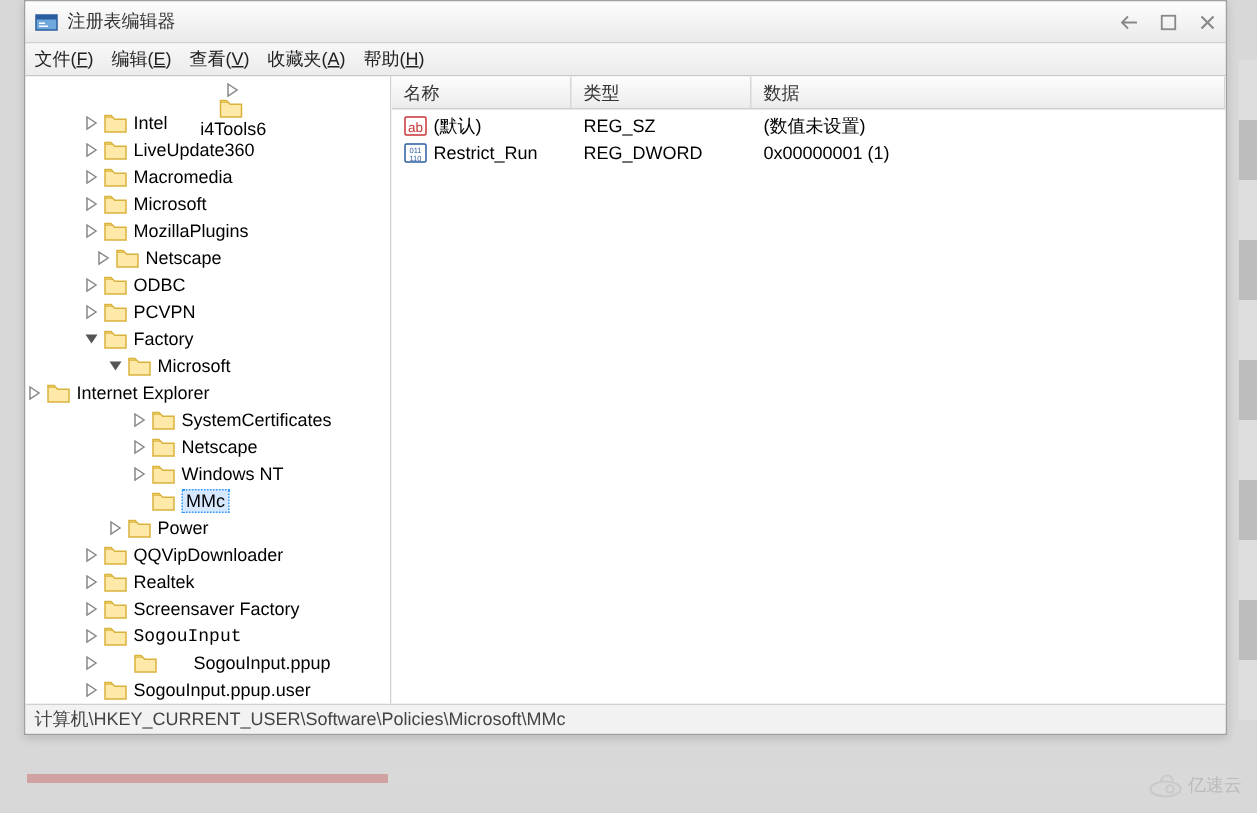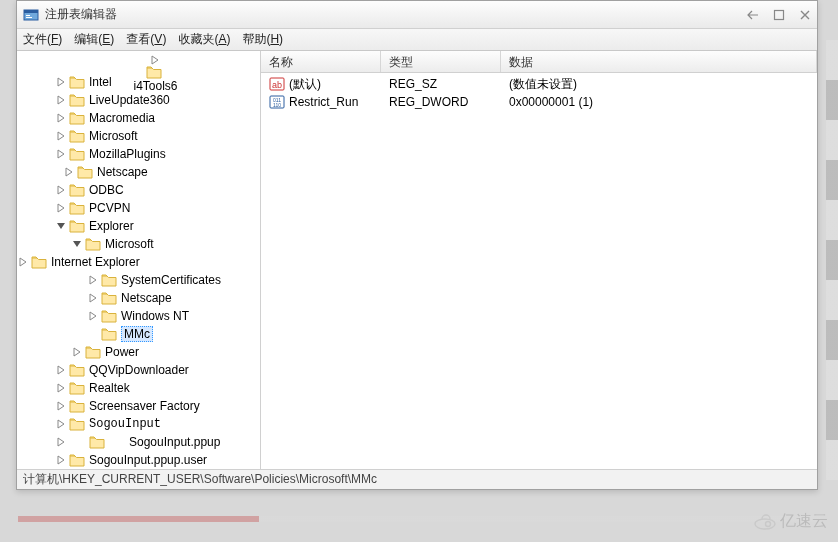--- a/index.html
+++ b/index.html
@@ -26,21 +26,21 @@
     .tree-row .label { color: #000; }
     .list-header { display: flex; height: 22px; background: linear-gradient(#fdfdfd,#ececec); border-bottom: 1px solid #d0d0d0; }
     .list-header > div { border-right: 1px solid #d6d6d6; padding: 3px 8px; color: #333; }
     .col-name { width: 120px; }
     .col-type { width: 120px; }
     .col-data { flex: 1; }
     .list-body { padding: 2px 0; }
     .list-row { display: flex; height: 18px; align-items: center; }
     .list-row > div { padding: 0 8px; display: flex; align-items: center; gap: 4px; }
     .val-icon { width: 16px; height: 16px; flex-shrink: 0; }
-    .watermark { position: absolute; right: 10px; bottom: 10px; color: #bbb; font-size: 16px; display: flex; align-items: center; gap: 4px; }
+    .watermark { position: absolute; right: 10px; bottom: 10px; color: #bbb; font-size: 12px; display: flex; align-items: center; gap: 4px; }
     .watermark svg { opacity: 0.5; }
     .bg-decor { position: absolute; right: 0; top: 40px; width: 12px; height: 440px; background: repeating-linear-gradient(#fff, #fff 40px, #222 40px, #222 80px); opacity: 0.15; }
     .progress-strip { position: absolute; left: 18px; bottom: 20px; right: 18px; height: 6px; background: linear-gradient(to right, #b00 0%, #b00 30%, #ddd 30%, #ddd 100%); opacity: 0.25; }
   </style>
 </head>
 <body>
 
 <div class="bg-decor"></div>
 <div class="progress-strip"></div>
 
@@ -216,21 +216,21 @@
             <div class="tree-row" style="padding-left: 38px;">
               <span class="expander">
                 <svg width="10" height="10" viewBox="0 0 10 10">
                   <path d="M1 2 L9 2 L5 8 Z" fill="#555"></path>
                 </svg>
               </span>
               <svg class="folder-icon" viewBox="0 0 16 14">
                 <path d="M1 3 L6 3 L7.5 4.5 L15 4.5 L15 13 L1 13 Z" fill="#ffe9a8" stroke="#d9b23c"></path>
                 <path d="M1 3 L1 2 L5 2 L6 3" fill="#f3d46b" stroke="#d9b23c"></path>
               </svg>
-              <span class="label">Explorer</span>
+              <span class="label">Factory</span>
             </div>
           </li>
           <li>
             <div class="tree-row" style="padding-left: 54px;">
               <span class="expander">
                 <svg width="10" height="10" viewBox="0 0 10 10">
                   <path d="M1 2 L9 2 L5 8 Z" fill="#555"></path>
                 </svg>
               </span>
               <svg class="folder-icon" viewBox="0 0 16 14">

